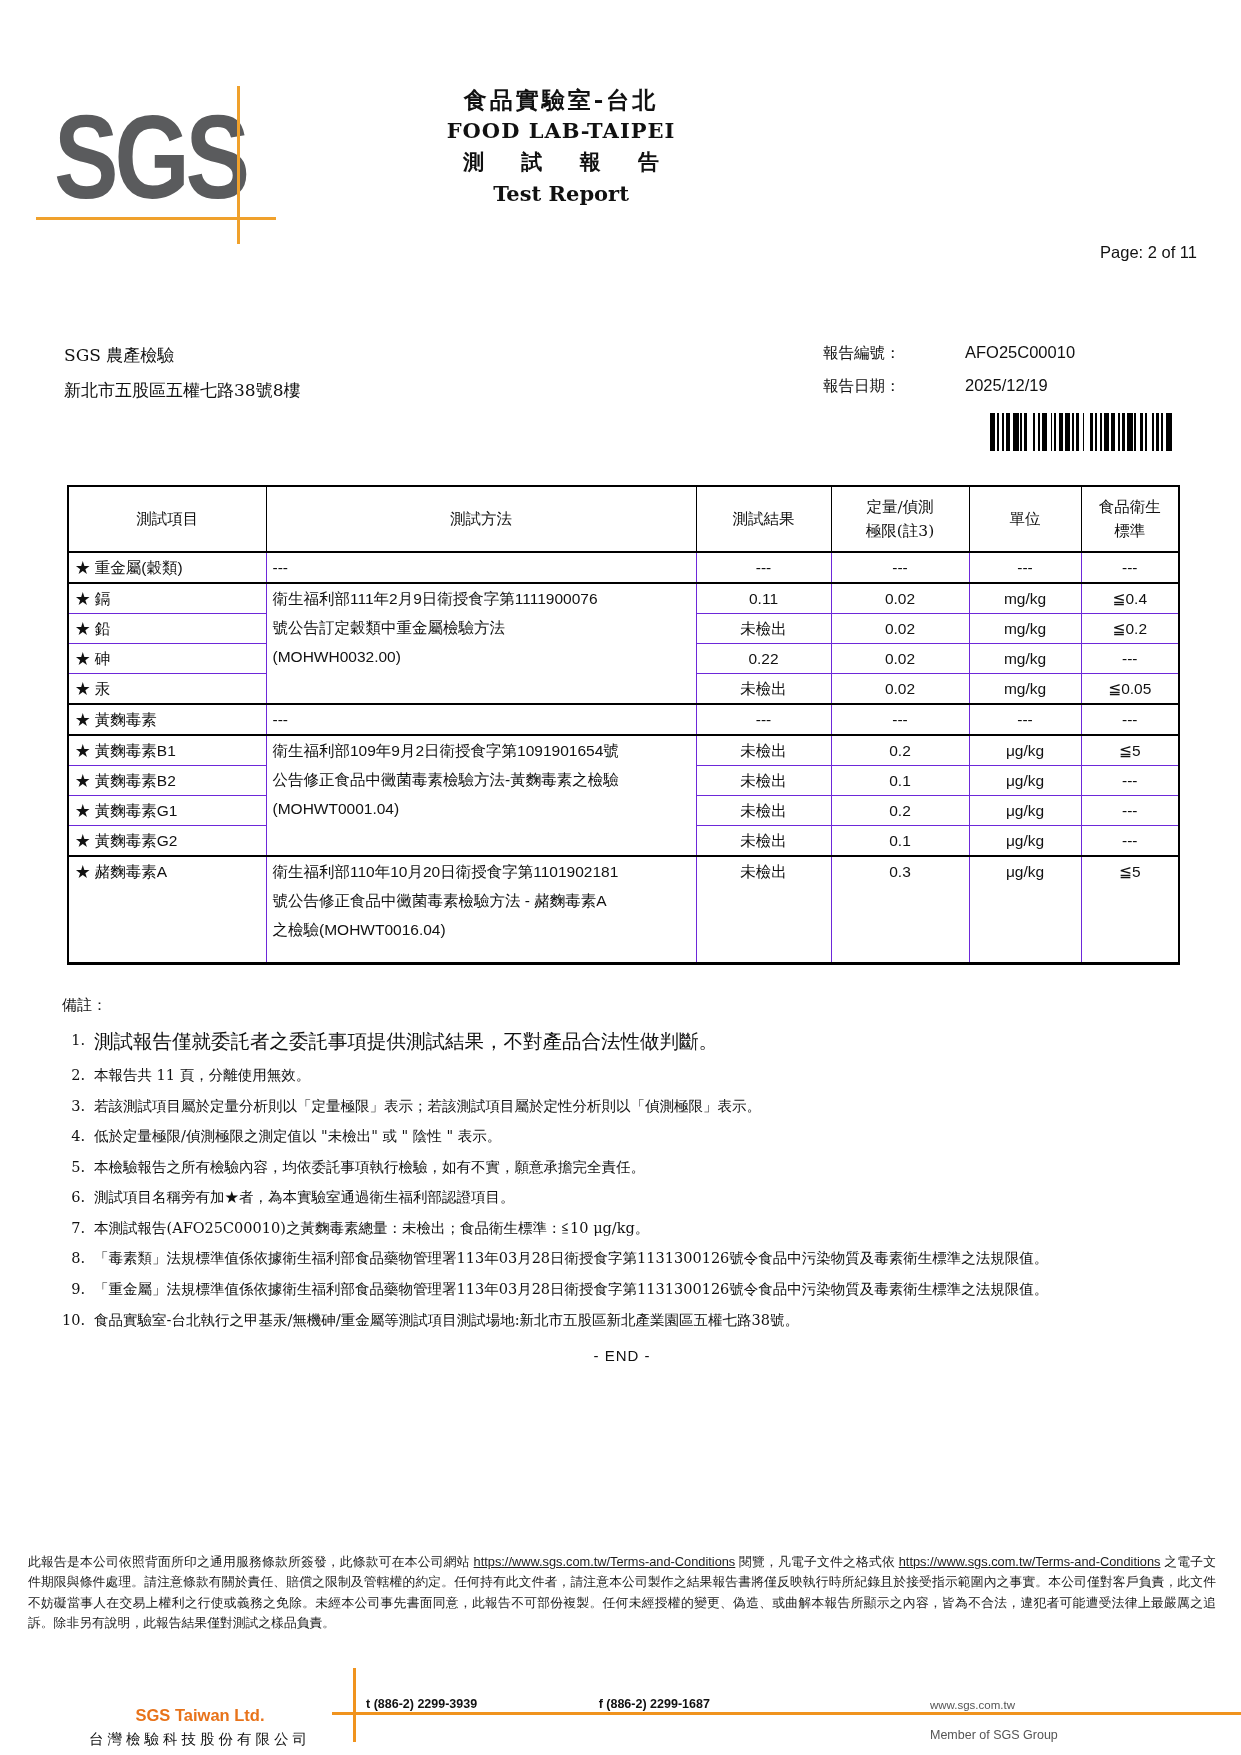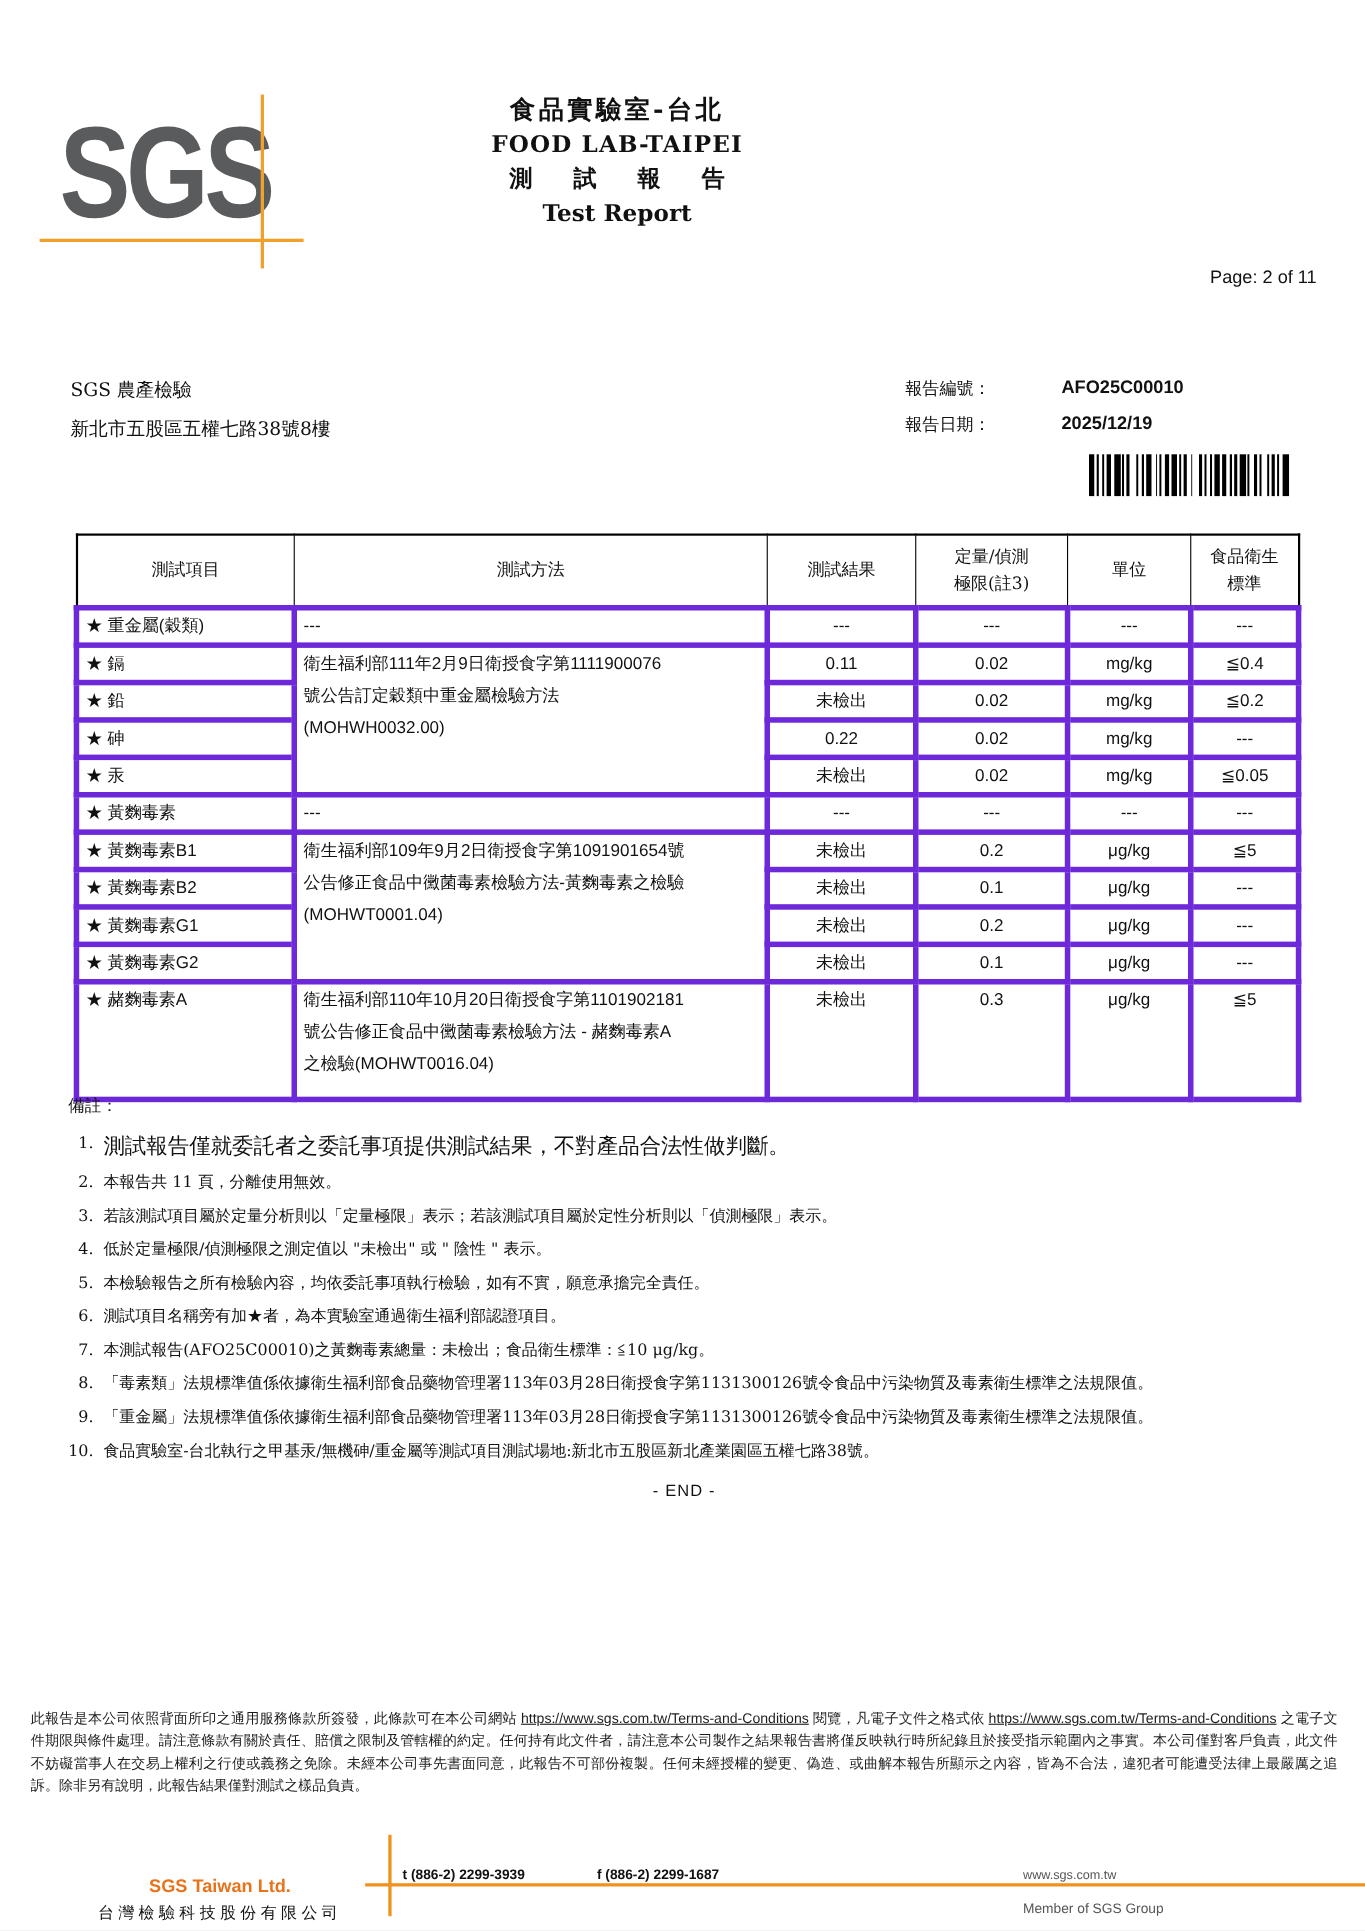--- a/index.html
+++ b/index.html
@@ -31,37 +31,37 @@
   .s-en { font-size:21px; line-height:32px; }
 
   .page-num { position:absolute; right:44px; top:243px; font-size:16.5px; }
 
   
   .lab-info { position:absolute; left:64px; top:338px;
               font-family:"DejaVu Serif","Liberation Serif",serif; font-size:17px; line-height:35px; }
   .meta { position:absolute; left:823px; top:343px; font-size:15.5px; }
   .meta-row { height:33px; display:flex; }
   .meta-label { width:142px; font-family:"DejaVu Serif","Liberation Serif",serif; }
-  .meta-value { font-weight:bold; font-size:16.5px; }
+  .meta-value { font-weight:normal; font-size:16.5px; }
   .barcode { position:absolute; left:990px; top:413px; width:184px; height:38px;
              display:flex; align-items:stretch; }
   .barcode span { height:100%; }
 
   
   table.results { position:absolute; left:67px; top:485px; width:1111px;
                   border-collapse:collapse; table-layout:fixed;
                   border:2px solid #000; border-bottom:3px solid #000; }
   table.results th {
     border:1px solid #000; border-bottom:2px solid #000;
     font-family:"DejaVu Serif","Liberation Serif",serif; font-weight:normal;
     font-size:15.5px; height:66px; text-align:center; vertical-align:middle;
     white-space:pre-line; line-height:24px;
   }
   table.results td {
-    border:5px solid #6d28d9; height:30px; padding:0 6px;
+    border:1px solid #6d28d9; height:30px; padding:0 6px;
     font-size:15.5px; line-height:29px; vertical-align:top;
   }
   table.results tr.gs td { border-top:2px solid #000; }
   table.results tr.tall td { height:107px; }
   td.c-item { text-align:left; padding-left:8px; white-space:nowrap; }
   td.c-method { text-align:left; white-space:pre-line; line-height:30px; }
   td.c-val { text-align:center; }
 
   
   .notes { position:absolute; left:62px; top:996px; width:1120px;
@@ -84,21 +84,21 @@
   .f-left { position:absolute; left:55px; top:10px; width:290px; text-align:center;margin-top:28px; }
   .f-company-en { color:#e8731a; font-weight:bold; font-size:16.5px; margin-bottom:5px; }
   .f-company-zh { font-size:14.5px; letter-spacing:4px;
                   font-family:"DejaVu Serif","Liberation Serif",serif; }
   .f-vline { position:absolute; left:353px; top:0; width:2.5px; height:74px; background:#f0931e; }
   .f-hline { position:absolute; left:332px; top:44px; width:909px; height:2.5px; background:#f0931e; }
   .f-address { position:absolute; left:366px; top:8px; width:860px; font-size:12.3px; white-space:nowrap; }
   .f-address .en { font-weight:bold; }
   .f-address .zh { color:#555; }
   .f-phones { position:absolute; left:366px; top:29px; font-size:12.5px; font-weight:bold; }
-  .f-phones .fax { margin-left:62px; }
+  .f-phones .fax { margin-left:118px; }
   .f-web { position:absolute; left:930px; top:31px; font-size:11.5px; color:#555; }
   .f-member { position:absolute; left:930px; top:60px; font-size:12.5px; color:#555; }
 </style>
 </head>
 <body>
 
 <div class="page">
 
   <div class="logo">
     <span class="logo-text">SGS</span>

